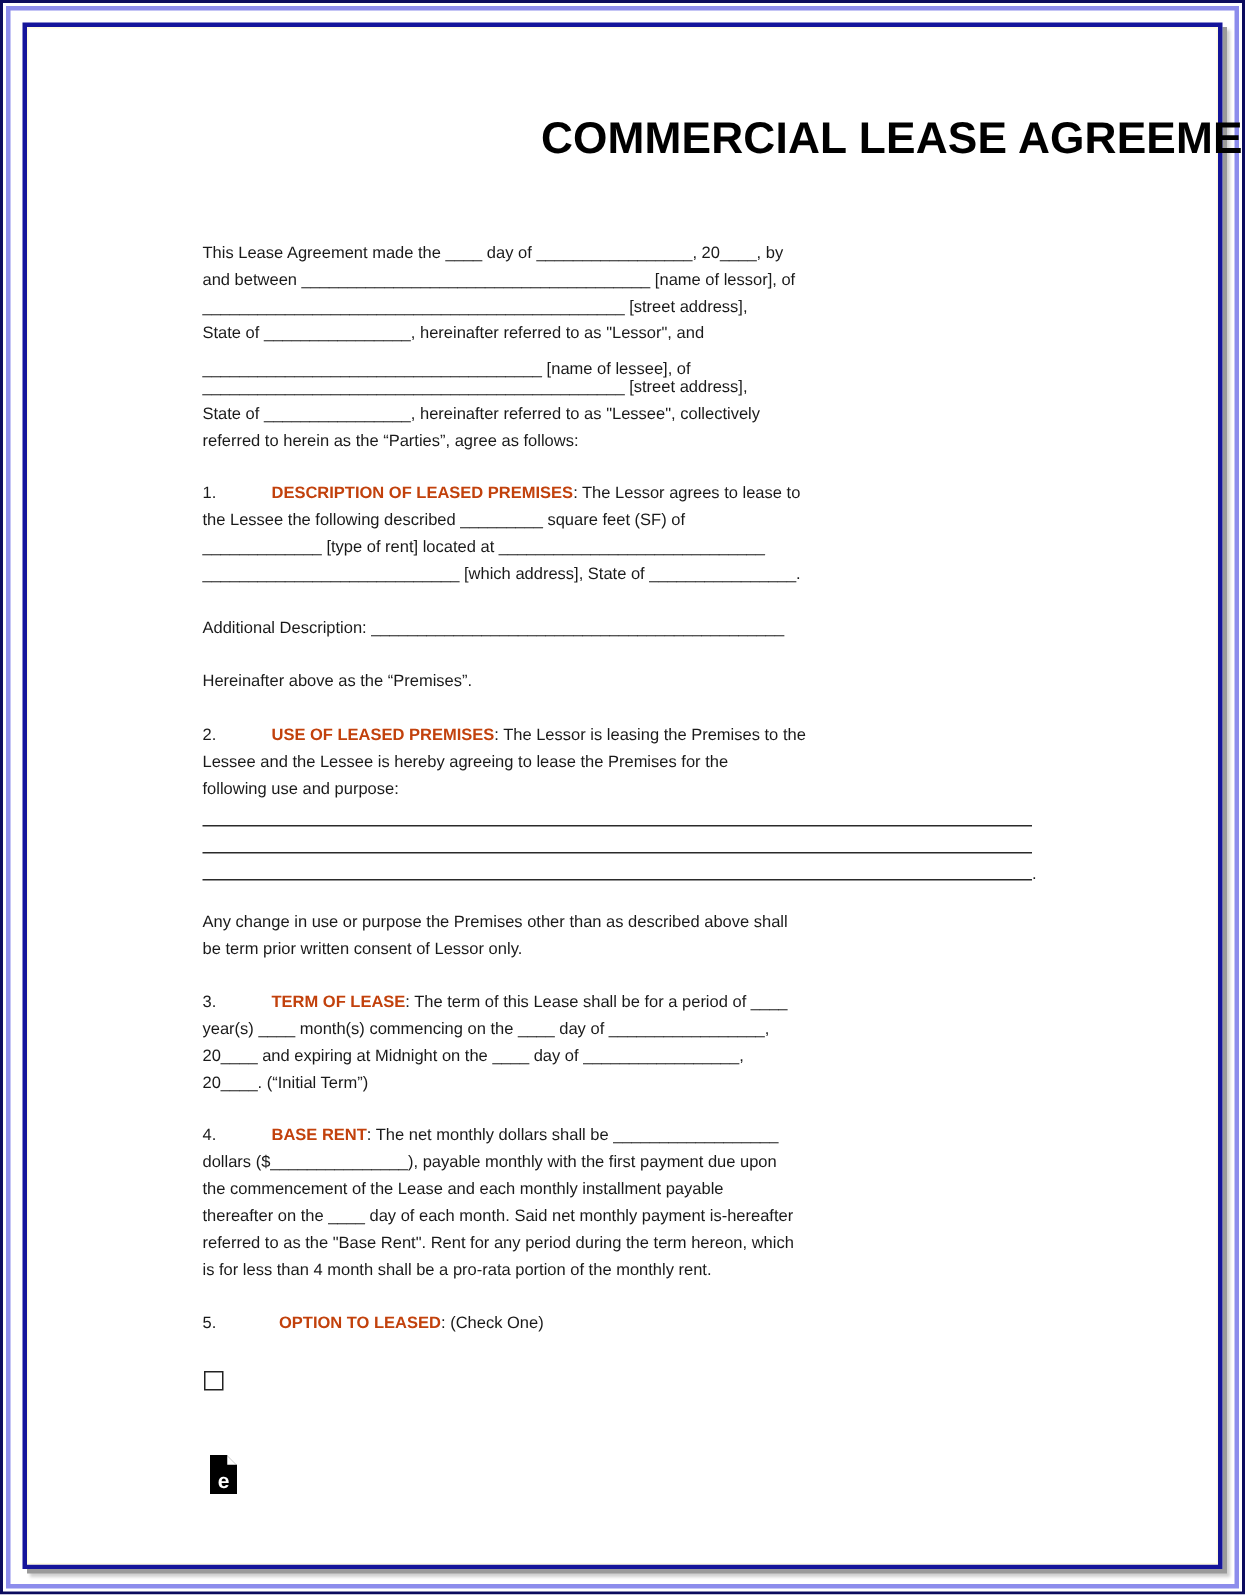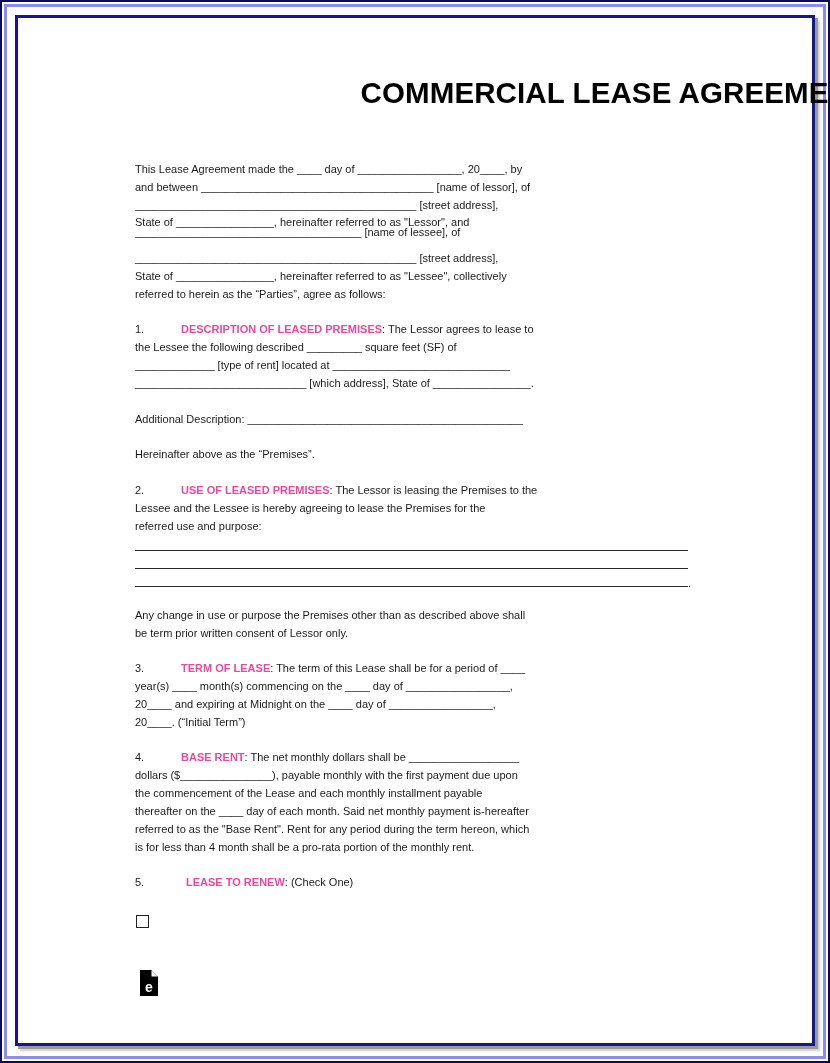--- a/index.html
+++ b/index.html
@@ -32,21 +32,21 @@
     }
     .title {
       position: absolute; left: 0; width: 830px; top: 76px;
       text-align: right; font-weight: bold; font-size: 29.5px;
       color: #000; letter-spacing: 0.1px; padding-left: 38px;
     }
     .ln {
       position: absolute; left: 135px; height: 18px; line-height: 18px;
       font-size: 11px; color: #1a1a1a; white-space: pre;
     }
-    .ln b { font-weight: bold; color: #ec4899; }
+    .ln b { font-weight: bold; color: #c2410c; }
     .num { display: inline-block; width: 46px; }
     .num5 { display: inline-block; width: 51px; }
     .rule {
       position: absolute; left: 135px; height: 0; border-top: 1px solid #2a2a2a;
     }
     .checkbox {
       display: inline-block; width: 11px; height: 11px; border: 1px solid #222;
       vertical-align: -1px; margin-left: 2px; margin-right: 4px; background: #fff;
     }
     .logo {
@@ -63,54 +63,54 @@
 <div class="page">
   <div class="page-inner"></div>
 </div>
 
 <div class="title">COMMERCIAL LEASE AGREEMENT</div>
 
 <div class="ln" style="top:160px">This Lease Agreement made the ____ day of _________________, 20____, by</div>
 <div class="ln" style="top:178px">and between ______________________________________ [name of lessor], of</div>
 <div class="ln" style="top:196px">______________________________________________ [street address],</div>
 <div class="ln" style="top:213px">State of ________________, hereinafter referred to as "Lessor", and</div>
-<div class="ln" style="top:223px">_____________________________________ [name of lessee], of</div>
+<div class="ln" style="top:237px">_____________________________________ [name of lessee], of</div>
 <div class="ln" style="top:249px">______________________________________________ [street address],</div>
 <div class="ln" style="top:267px">State of ________________, hereinafter referred to as "Lessee", collectively</div>
 <div class="ln" style="top:285px">referred to herein as the “Parties”, agree as follows:</div>
 
 <div class="ln" style="top:320px"><span class="num">1.</span><b>DESCRIPTION OF LEASED PREMISES</b><span>: The Lessor agrees to lease to</span></div>
 <div class="ln" style="top:338px">the Lessee the following described _________ square feet (SF) of</div>
 <div class="ln" style="top:356px">_____________ [type of rent] located at _____________________________</div>
 <div class="ln" style="top:374px">____________________________ [which address], State of ________________.</div>
 <div class="ln" style="top:410px">Additional Description: _____________________________________________</div>
 <div class="ln" style="top:445px">Hereinafter above as the “Premises”.</div>
 
 <div class="ln" style="top:481px"><span class="num">2.</span><b>USE OF LEASED PREMISES</b><span>: The Lessor is leasing the Premises to the</span></div>
 <div class="ln" style="top:499px">Lessee and the Lessee is hereby agreeing to lease the Premises for the</div>
-<div class="ln" style="top:517px">referred use and purpose:</div>
+<div class="ln" style="top:517px">following use and purpose:</div>
 <div class="rule" style="top:550px; width:553px"></div>
 <div class="rule" style="top:568px; width:553px"></div>
 <div class="rule" style="top:586px; width:553px"></div>
 <div class="ln" style="top:574px; left:688px">.</div>
 <div class="ln" style="top:606px">Any change in use or purpose the Premises other than as described above shall</div>
 <div class="ln" style="top:624px">be term prior written consent of Lessor only.</div>
 
 <div class="ln" style="top:659px"><span class="num">3.</span><b>TERM OF LEASE</b><span>: The term of this Lease shall be for a period of ____</span></div>
 <div class="ln" style="top:677px">year(s) ____ month(s) commencing on the ____ day of _________________,</div>
 <div class="ln" style="top:695px">20____ and expiring at Midnight on the ____ day of _________________,</div>
 <div class="ln" style="top:713px">20____. (“Initial Term”)</div>
 
 <div class="ln" style="top:748px"><span class="num">4.</span><b>BASE RENT</b><span>: The net monthly dollars shall be __________________</span></div>
 <div class="ln" style="top:766px">dollars ($_______________), payable monthly with the first payment due upon</div>
 <div class="ln" style="top:784px">the commencement of the Lease and each monthly installment payable</div>
 <div class="ln" style="top:802px">thereafter on the ____ day of each month. Said net monthly payment is-hereafter</div>
 <div class="ln" style="top:820px">referred to as the "Base Rent". Rent for any period during the term hereon, which</div>
 <div class="ln" style="top:838px">is for less than 4 month shall be a pro-rata portion of the monthly rent.</div>
 
-<div class="ln" style="top:873px"><span class="num5">5.</span><b>LEASE TO RENEW</b><span>: (Check One)</span></div>
+<div class="ln" style="top:873px"><span class="num5">5.</span><b>OPTION TO LEASED</b><span>: (Check One)</span></div>
 <div class="ln" style="top:914px; left:134px"><span class="checkbox"></span></div>
 
 <svg class="logo" viewBox="0 0 18 26">
   <path d="M0 0 H11 L18 7 V26 H0 Z" fill="#000"></path>
   <path d="M11 0 V7 H18" fill="#ffffff" stroke="#000" stroke-width="1"></path>
   <text x="9" y="22" text-anchor="middle" font-family="Liberation Sans, sans-serif" font-weight="bold" font-size="14" fill="#ffffff">e</text>
 </svg>
 
 </body></html>

